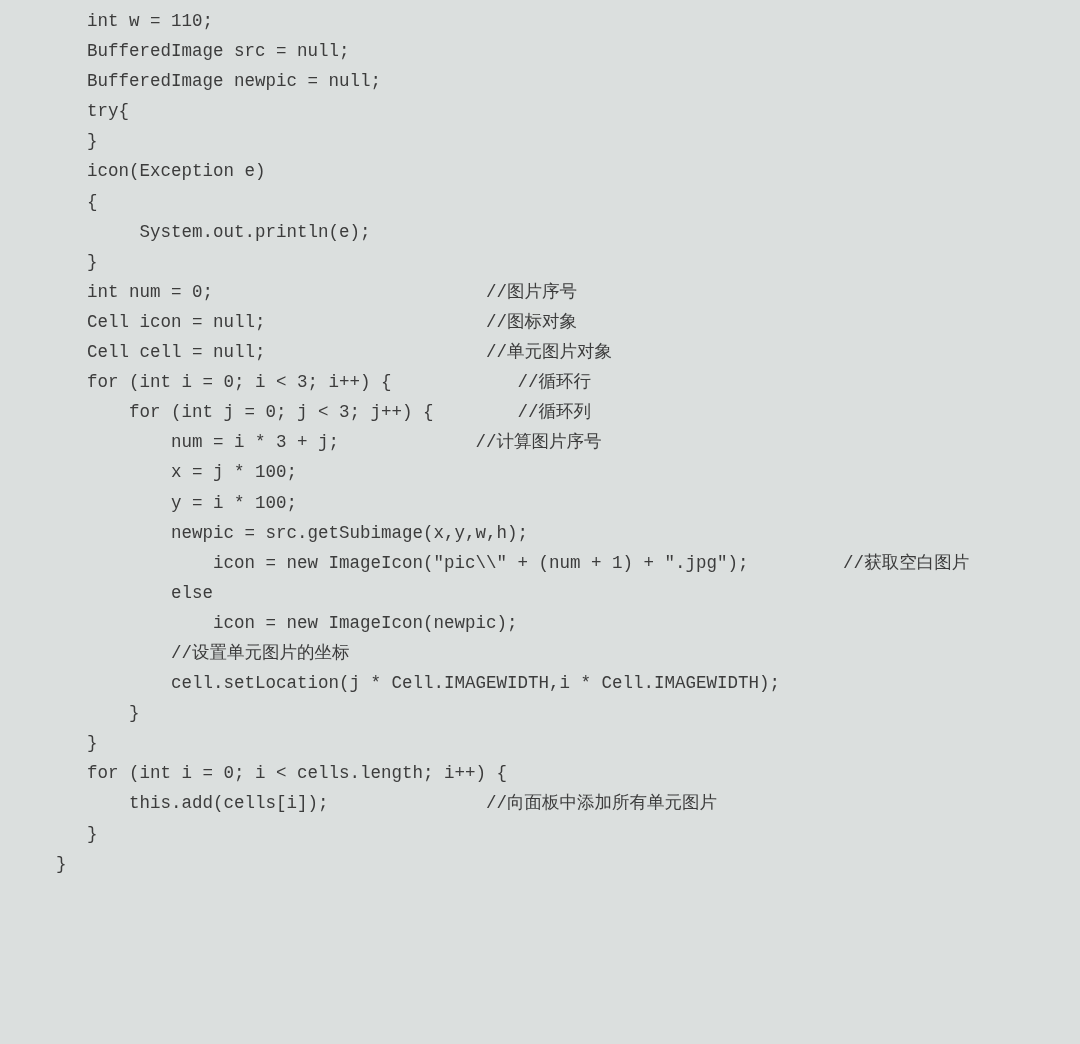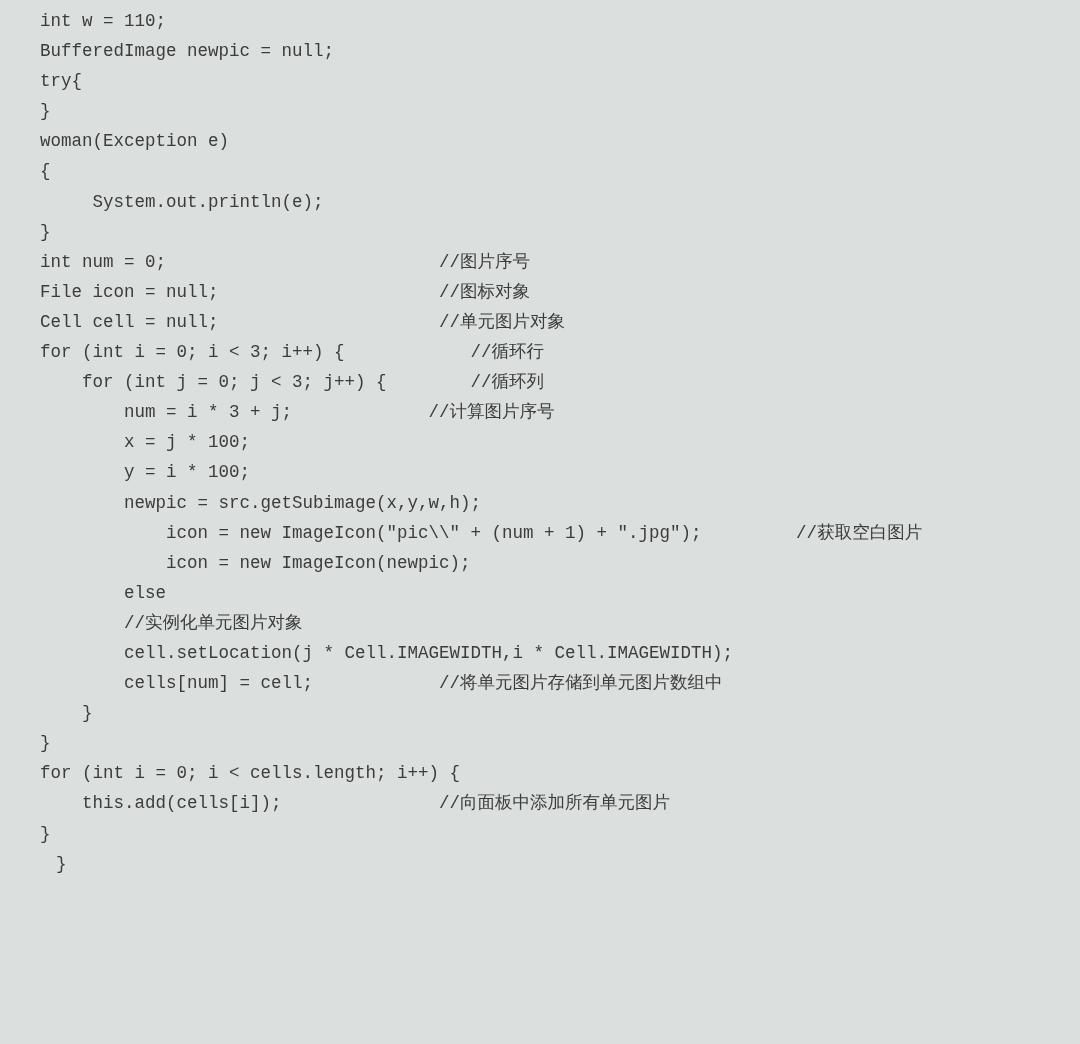--- a/index.html
+++ b/index.html
@@ -11,51 +11,51 @@
     font-family:"Courier New",Consolas,monospace;
     font-size:17.5px;
     color:#3c3c3c;
     line-height:1.72;
   }
   .page{
     padding-top:6px;
   }
   .line{
     white-space:pre;
-    padding-left:40px;
+    padding-left:87px;
   }
 </style>
 </head>
 <body>
 
 <div class="page">
 
   <div class="line">int w = 110;</div>
+  <div class="line">BufferedImage src = null;</div>
   <div class="line">BufferedImage newpic = null;</div>
   <div class="line">try{</div>
   <div class="line">}</div>
-  <div class="line">woman(Exception e)</div>
+  <div class="line">icon(Exception e)</div>
   <div class="line">{</div>
   <div class="line">     System.out.println(e);</div>
   <div class="line">}</div>
   <div class="line">int num = 0;                          //图片序号</div>
-  <div class="line">File icon = null;                     //图标对象</div>
+  <div class="line">Cell icon = null;                     //图标对象</div>
   <div class="line">Cell cell = null;                     //单元图片对象</div>
   <div class="line">for (int i = 0; i &lt; 3; i++) {            //循环行</div>
   <div class="line">    for (int j = 0; j &lt; 3; j++) {        //循环列</div>
   <div class="line">        num = i * 3 + j;             //计算图片序号</div>
   <div class="line">        x = j * 100;</div>
   <div class="line">        y = i * 100;</div>
   <div class="line">        newpic = src.getSubimage(x,y,w,h);</div>
   <div class="line">            icon = new ImageIcon("pic\\" + (num + 1) + ".jpg");         //获取空白图片</div>
+  <div class="line">        else</div>
   <div class="line">            icon = new ImageIcon(newpic);</div>
-  <div class="line">        else</div>
-  <div class="line">        //实例化单元图片对象</div>
+  <div class="line">        //设置单元图片的坐标</div>
   <div class="line">        cell.setLocation(j * Cell.IMAGEWIDTH,i * Cell.IMAGEWIDTH);</div>
-  <div class="line">        cells[num] = cell;            //将单元图片存储到单元图片数组中</div>
   <div class="line">    }</div>
   <div class="line">}</div>
   <div class="line">for (int i = 0; i &lt; cells.length; i++) {</div>
   <div class="line">    this.add(cells[i]);               //向面板中添加所有单元图片</div>
   <div class="line">}</div>
   <div class="line" style="padding-left:56px;">}</div>
 
 </div>
 
 </body></html>

